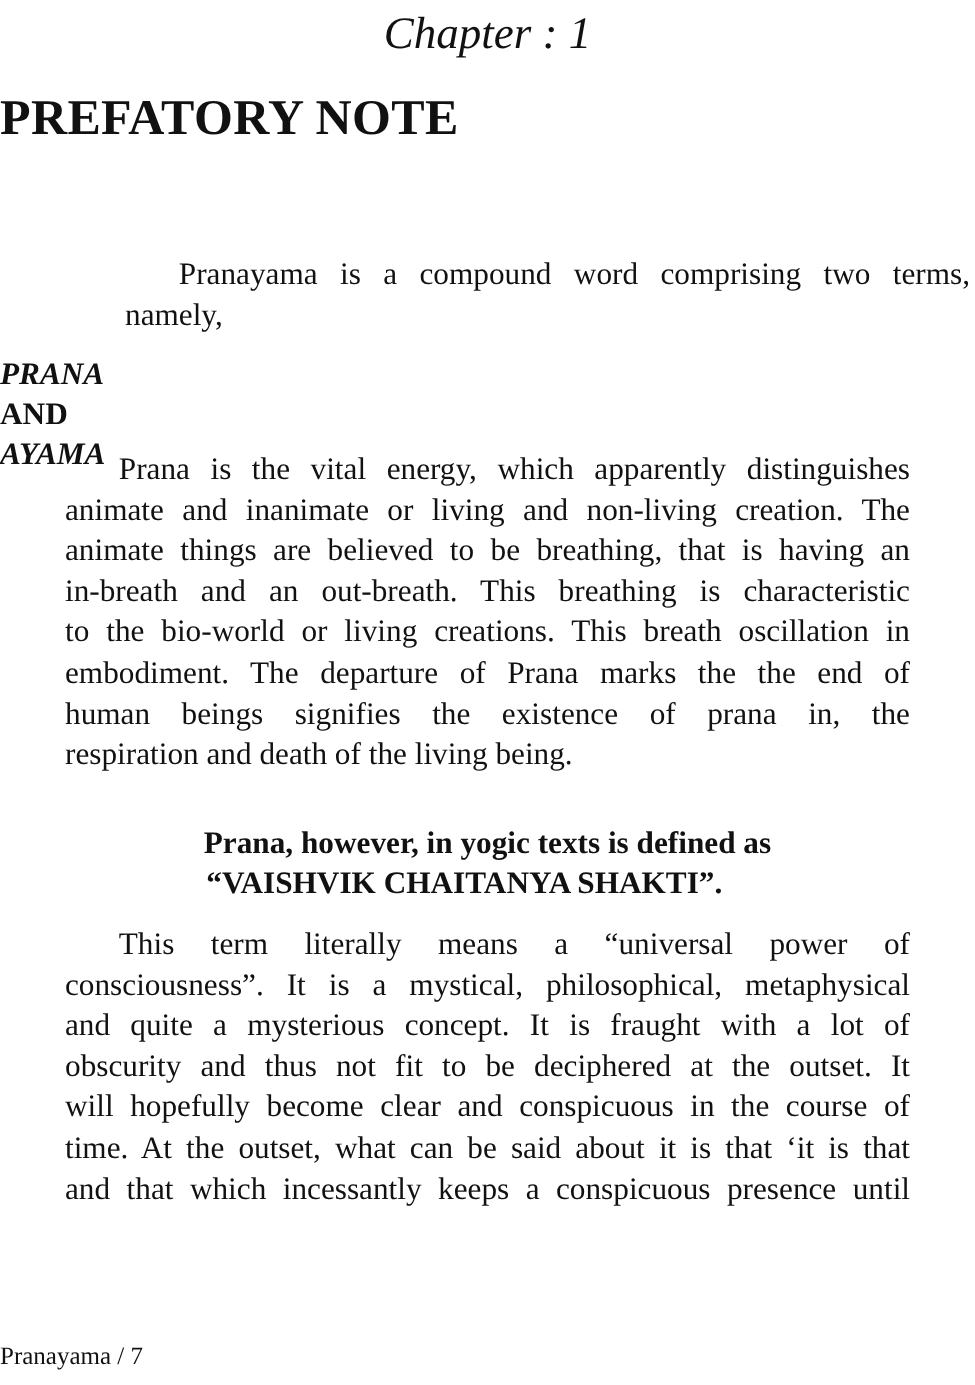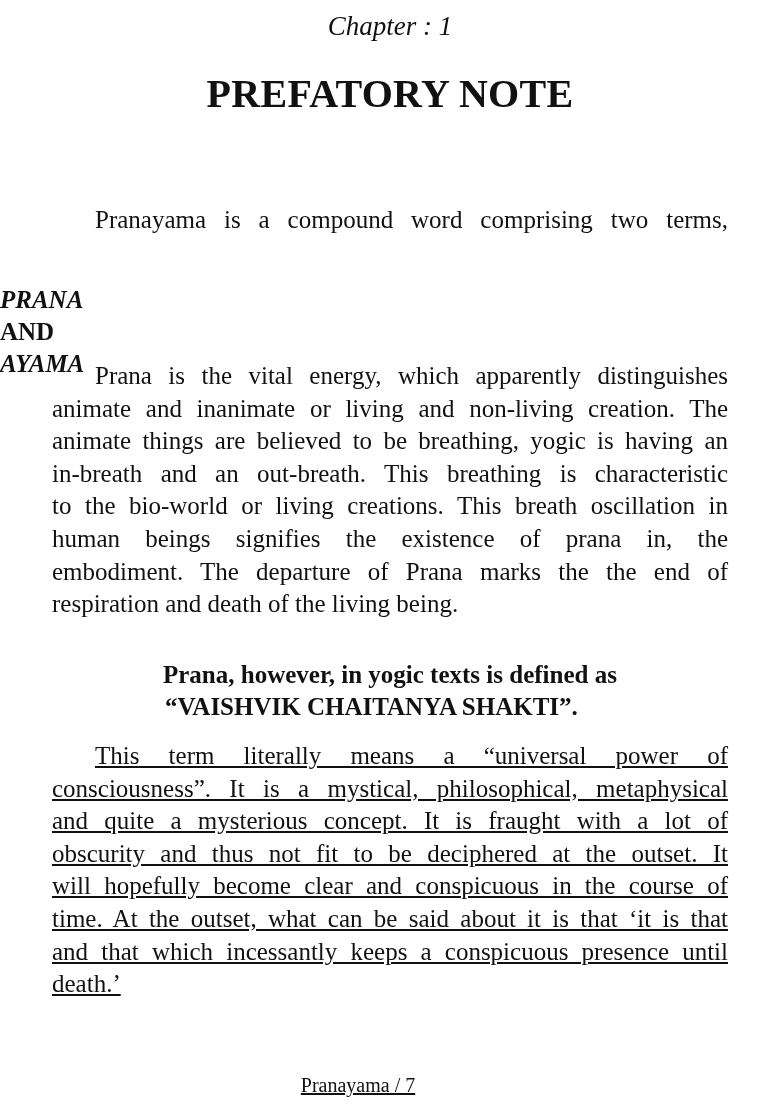--- a/index.html
+++ b/index.html
@@ -15,29 +15,28 @@
       color: #111111;
       font-family: "Liberation Serif", "DejaVu Serif", serif;
     }
     .chapter {
       position: absolute;
       top: 6px;
       left: 0;
       width: 780px;
       text-align: center;
       font-style: italic;
-      font-size: 27px;
+      font-size: 36px;
       line-height: 40px;
     }
     .title {
       position: absolute;
       top: 68px;
       left: 0;
       width: 780px;
-      text-align: center;
       font-weight: bold;
       font-size: 40px;
       line-height: 52px;
       letter-spacing: 0.3px;
     }
     .body-text {
       position: absolute;
       left: 52px;
       width: 676px;
       font-size: 25px;
@@ -74,62 +73,61 @@
       font-weight: bold;
       font-size: 25px;
       line-height: 32px;
     }
     .def .l2 { padding-left: 2px; }
     .footer {
       position: absolute;
       top: 1072px;
       left: 0;
       width: 716px;
-      text-align: center;
+      text-align: left;
       font-size: 20px;
       line-height: 26px;
-      text-decoration: underline;
     }
   </style>
 </head>
 <body>
 
 <div class="chapter">Chapter : 1</div>
 <div class="title">PREFATORY NOTE</div>
 
-<div class="body-text" style="top:204px;">
+<div class="body-text" style="top:204px;margin-left:48px;">
   <span class="line indent">Pranayama is a compound word comprising two terms,</span>
+  <span class="line last">namely,</span>
 </div>
 
 <div class="terms">
   <div class="it">PRANA</div>
   <div>AND</div>
   <div class="it">AYAMA</div>
 </div>
 
 <div class="body-text" style="top:360px;">
   <span class="line indent">Prana is the vital energy, which apparently distinguishes</span>
   <span class="line">animate and inanimate or living and non-living creation. The</span>
-  <span class="line">animate things are believed to be breathing, yogic is having an</span>
+  <span class="line">animate things are believed to be breathing, that is having an</span>
   <span class="line">in-breath and an out-breath. This breathing is characteristic</span>
   <span class="line">to the bio-world or living creations. This breath oscillation in</span>
+  <span class="line">embodiment. The departure of Prana marks the the end of</span>
   <span class="line">human beings signifies the existence of prana in, the</span>
-  <span class="line">embodiment. The departure of Prana marks the the end of</span>
   <span class="line last">respiration and death of the living being.</span>
 </div>
 
 <div class="def">
   <div>Prana, however, in yogic texts is defined as</div>
   <div class="l2">“VAISHVIK CHAITANYA SHAKTI”.</div>
 </div>
 
-<div class="body-text" style="top:740px;text-decoration:underline;">
+<div class="body-text" style="top:740px;">
   <span class="line indent">This term literally means a “universal power of</span>
   <span class="line">consciousness”. It is a mystical, philosophical, metaphysical</span>
   <span class="line">and quite a mysterious concept. It is fraught with a lot of</span>
   <span class="line">obscurity and thus not fit to be deciphered at the outset. It</span>
   <span class="line">will hopefully become clear and conspicuous in the course of</span>
   <span class="line">time. At the outset, what can be said about it is that ‘it is that</span>
   <span class="line">and that which incessantly keeps a conspicuous presence until</span>
-  <span class="line last">death.’</span>
 </div>
 
 <div class="footer">Pranayama / 7</div>
 
 </body></html>

